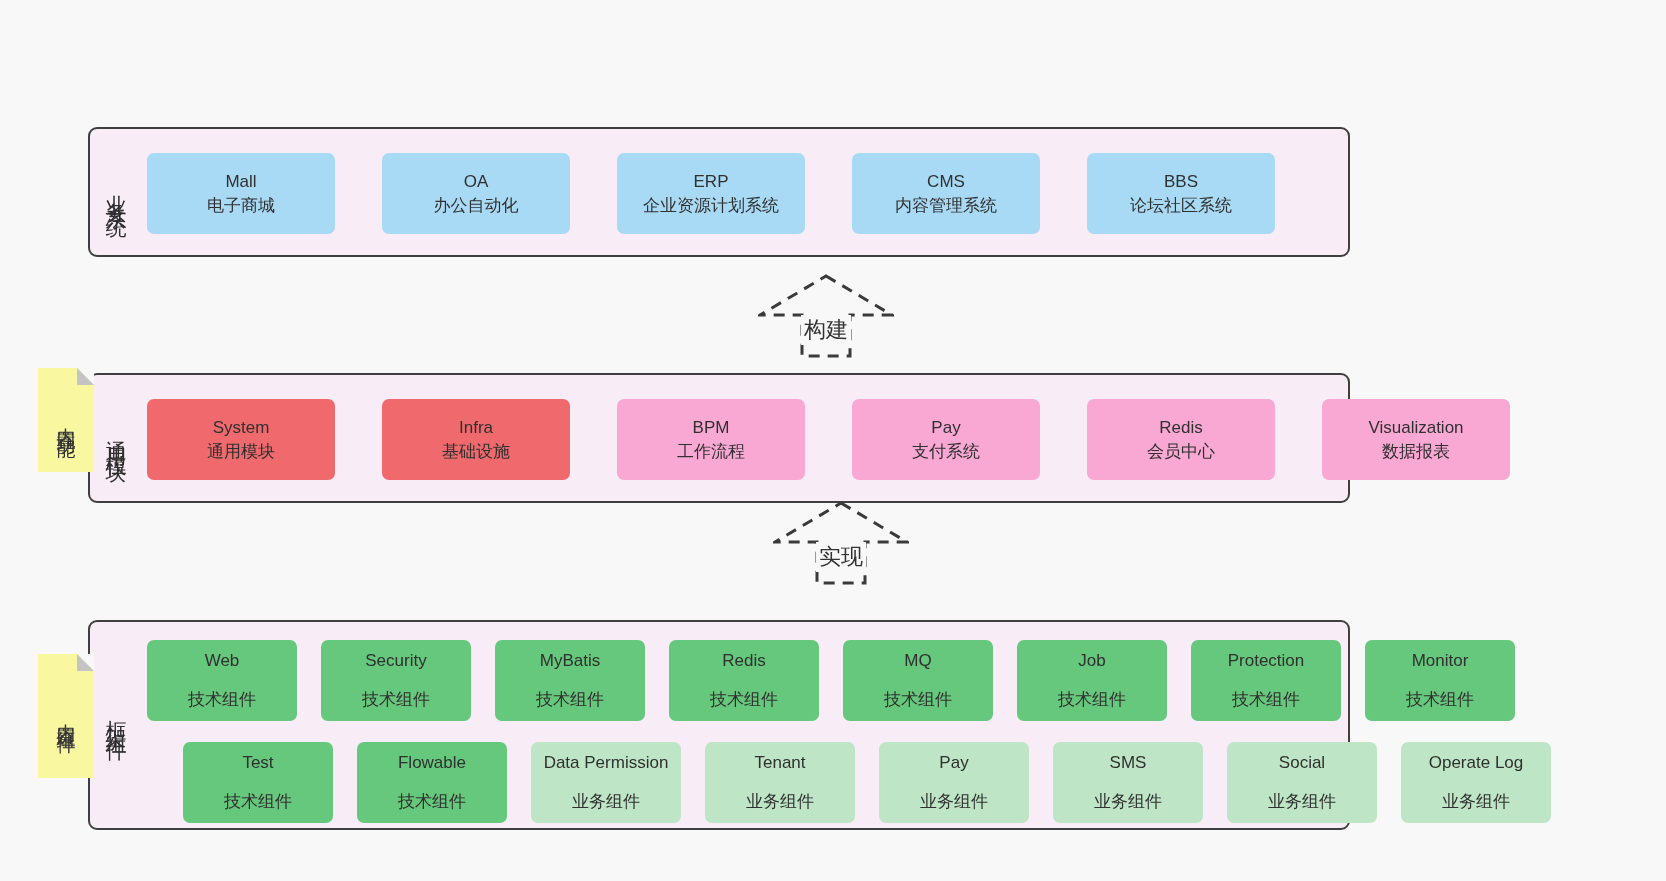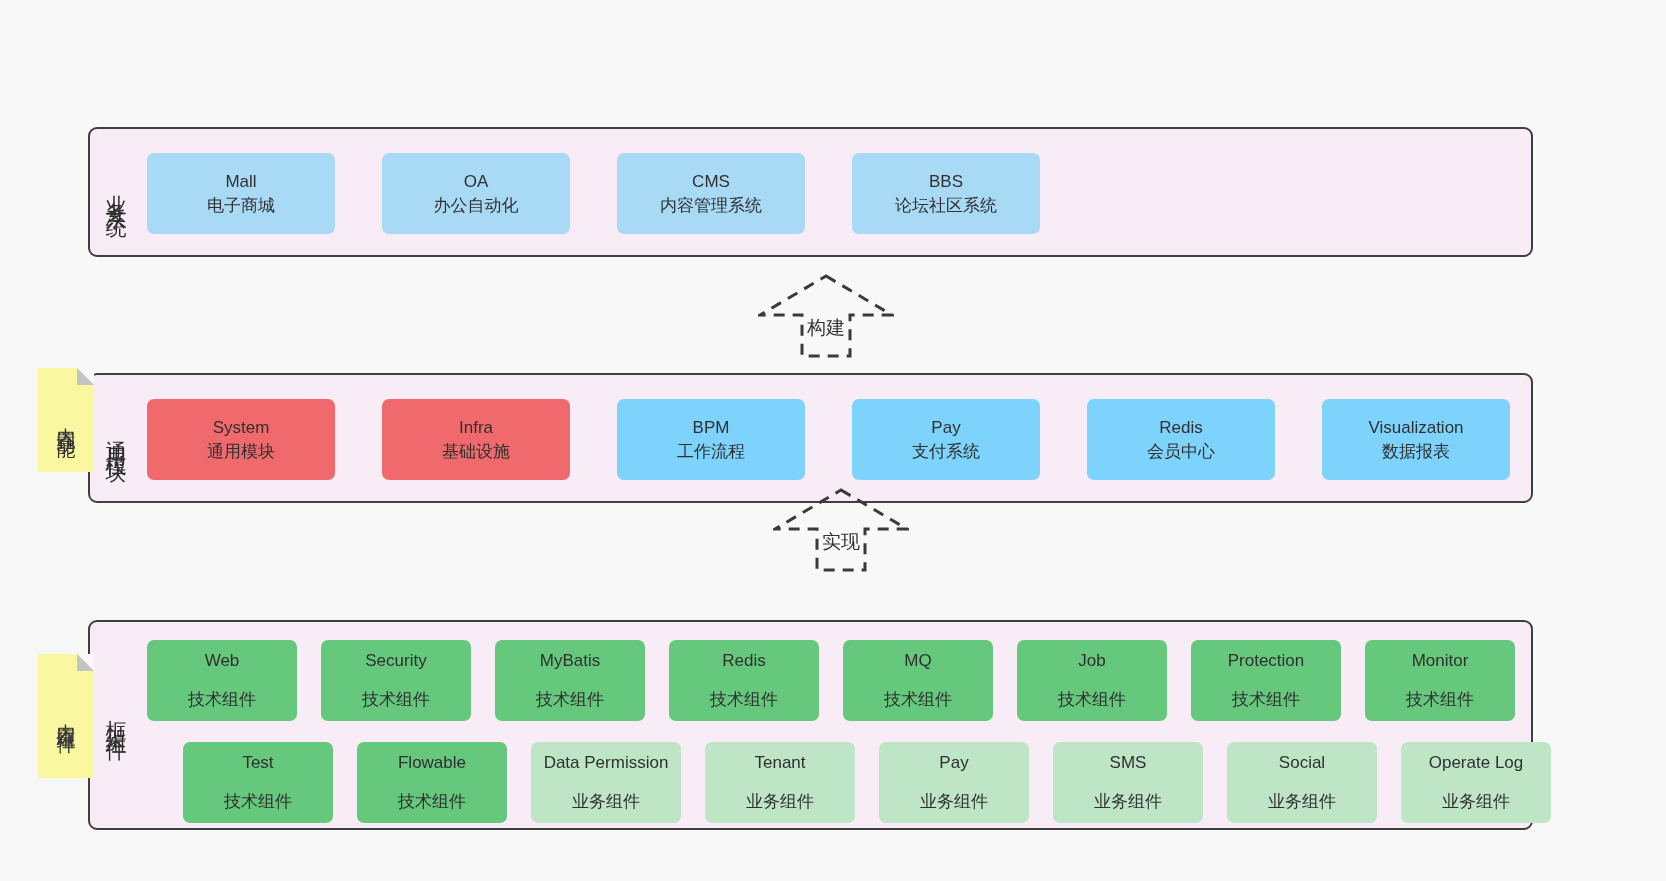--- a/index.html
+++ b/index.html
@@ -8,21 +8,21 @@
     width:1666px; height:881px;
     background:#f8f8f8;
     position:relative;
     overflow:hidden;
     font-family:"Liberation Sans","DejaVu Sans",sans-serif;
     color:#333;
   }
 
   
   .band {
-    position:absolute; left:88px; width:1445px;
+    position:absolute; left:88px; width:1262px;
     background:#f8edf6;
     border:2px solid #3f3f3f;
     border-radius:9px;
     box-sizing:border-box;
   }
   #band-business   { top:127px; height:130px; }
   #band-modules    { top:373px; height:130px; }
   #band-components { top:620px; height:210px; }
 
   .v-label {
@@ -46,38 +46,38 @@
     justify-content:center; align-items:center;
     text-align:center;
     font-size:17px; line-height:24px; color:#303030;
     box-sizing:border-box; padding:2px 4px;
   }
   .row-wide .box   { width:188px; }
   .row-narrow .box { width:150px;gap:15px; }
 
   .v-blue       { background:#a9daf5; }
   .v-red        { background:#f0696c; }
-  .v-pink       { background:#7dd3fc; }
+  .v-pink       { background:#f9a8d4; }
   .v-green      { background:#65c87c; }
   .v-lightgreen { background:#bee5c5; }
 
   
   .arrow { position:absolute; width:136px; height:84px; }
   #arrow-build     { left:758px; top:274px; }
-  #arrow-implement { left:773px; top:488px; }
+  #arrow-implement { left:773px; top:501px; }
   .arrow svg { width:100%; height:100%; display:block; }
   .arrow-shape {
     fill:none; stroke:#3a3a3a; stroke-width:3;
     stroke-dasharray:11 8;
   }
   .arrow-label {
     position:absolute; left:50%; top:41px;
     transform:translateX(-50%);
     background:#f8f8f8; padding:0 3px;
-    font-size:19px; color:#333; white-space:nowrap;
+    font-size:22px; color:#333; white-space:nowrap;
   }
 
   
   .note {
     position:absolute; left:38px; width:56px;
     background:#f9f8a0; z-index:3;
   }
   #note-modules    { top:368px; height:104px; }
   #note-components { top:654px; height:124px; }
   .note .cut, .note .fold {
@@ -104,20 +104,24 @@
     <div class="row row-wide" id="row-business">
         <div class="box v-blue">
     <span class="en">Mall</span>
     <span class="zh">电子商城</span>
   </div>
         <div class="box v-blue">
     <span class="en">OA</span>
     <span class="zh">办公自动化</span>
   </div>
         <div class="box v-blue">
+    <span class="en">ERP</span>
+    <span class="zh">企业资源计划系统</span>
+  </div>
+        <div class="box v-blue">
     <span class="en">CMS</span>
     <span class="zh">内容管理系统</span>
   </div>
         <div class="box v-blue">
     <span class="en">BBS</span>
     <span class="zh">论坛社区系统</span>
   </div>
       </div>
   </section>
 

